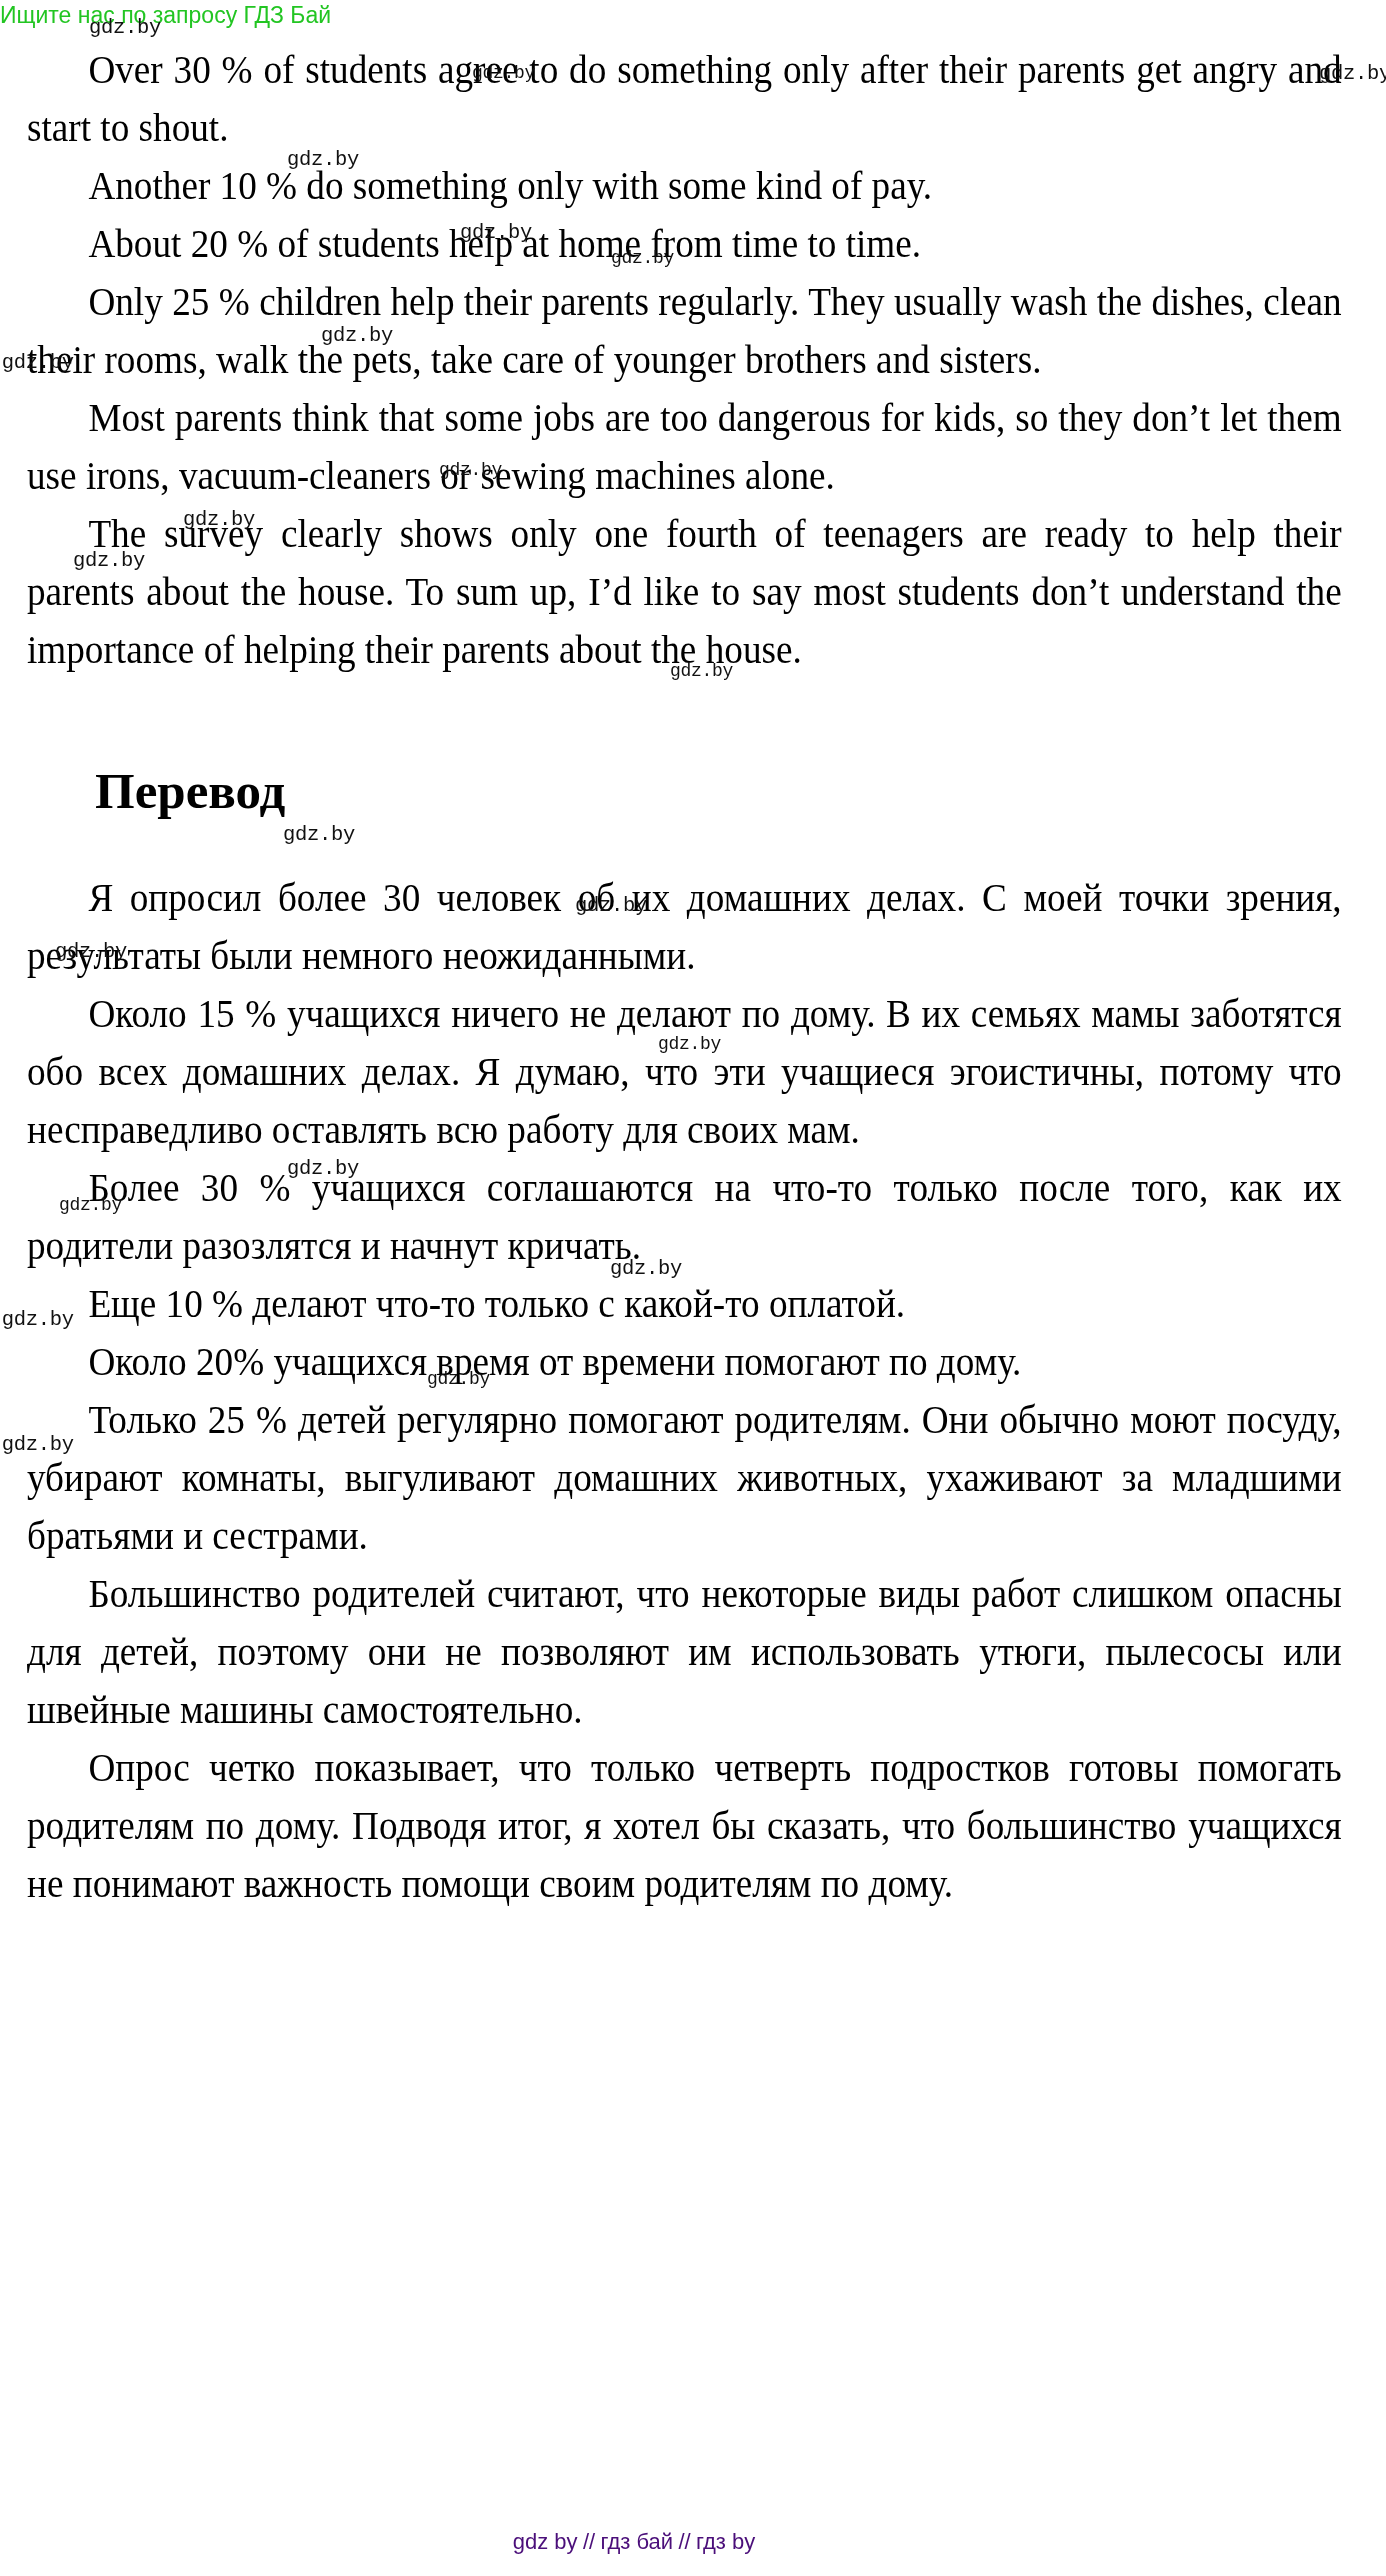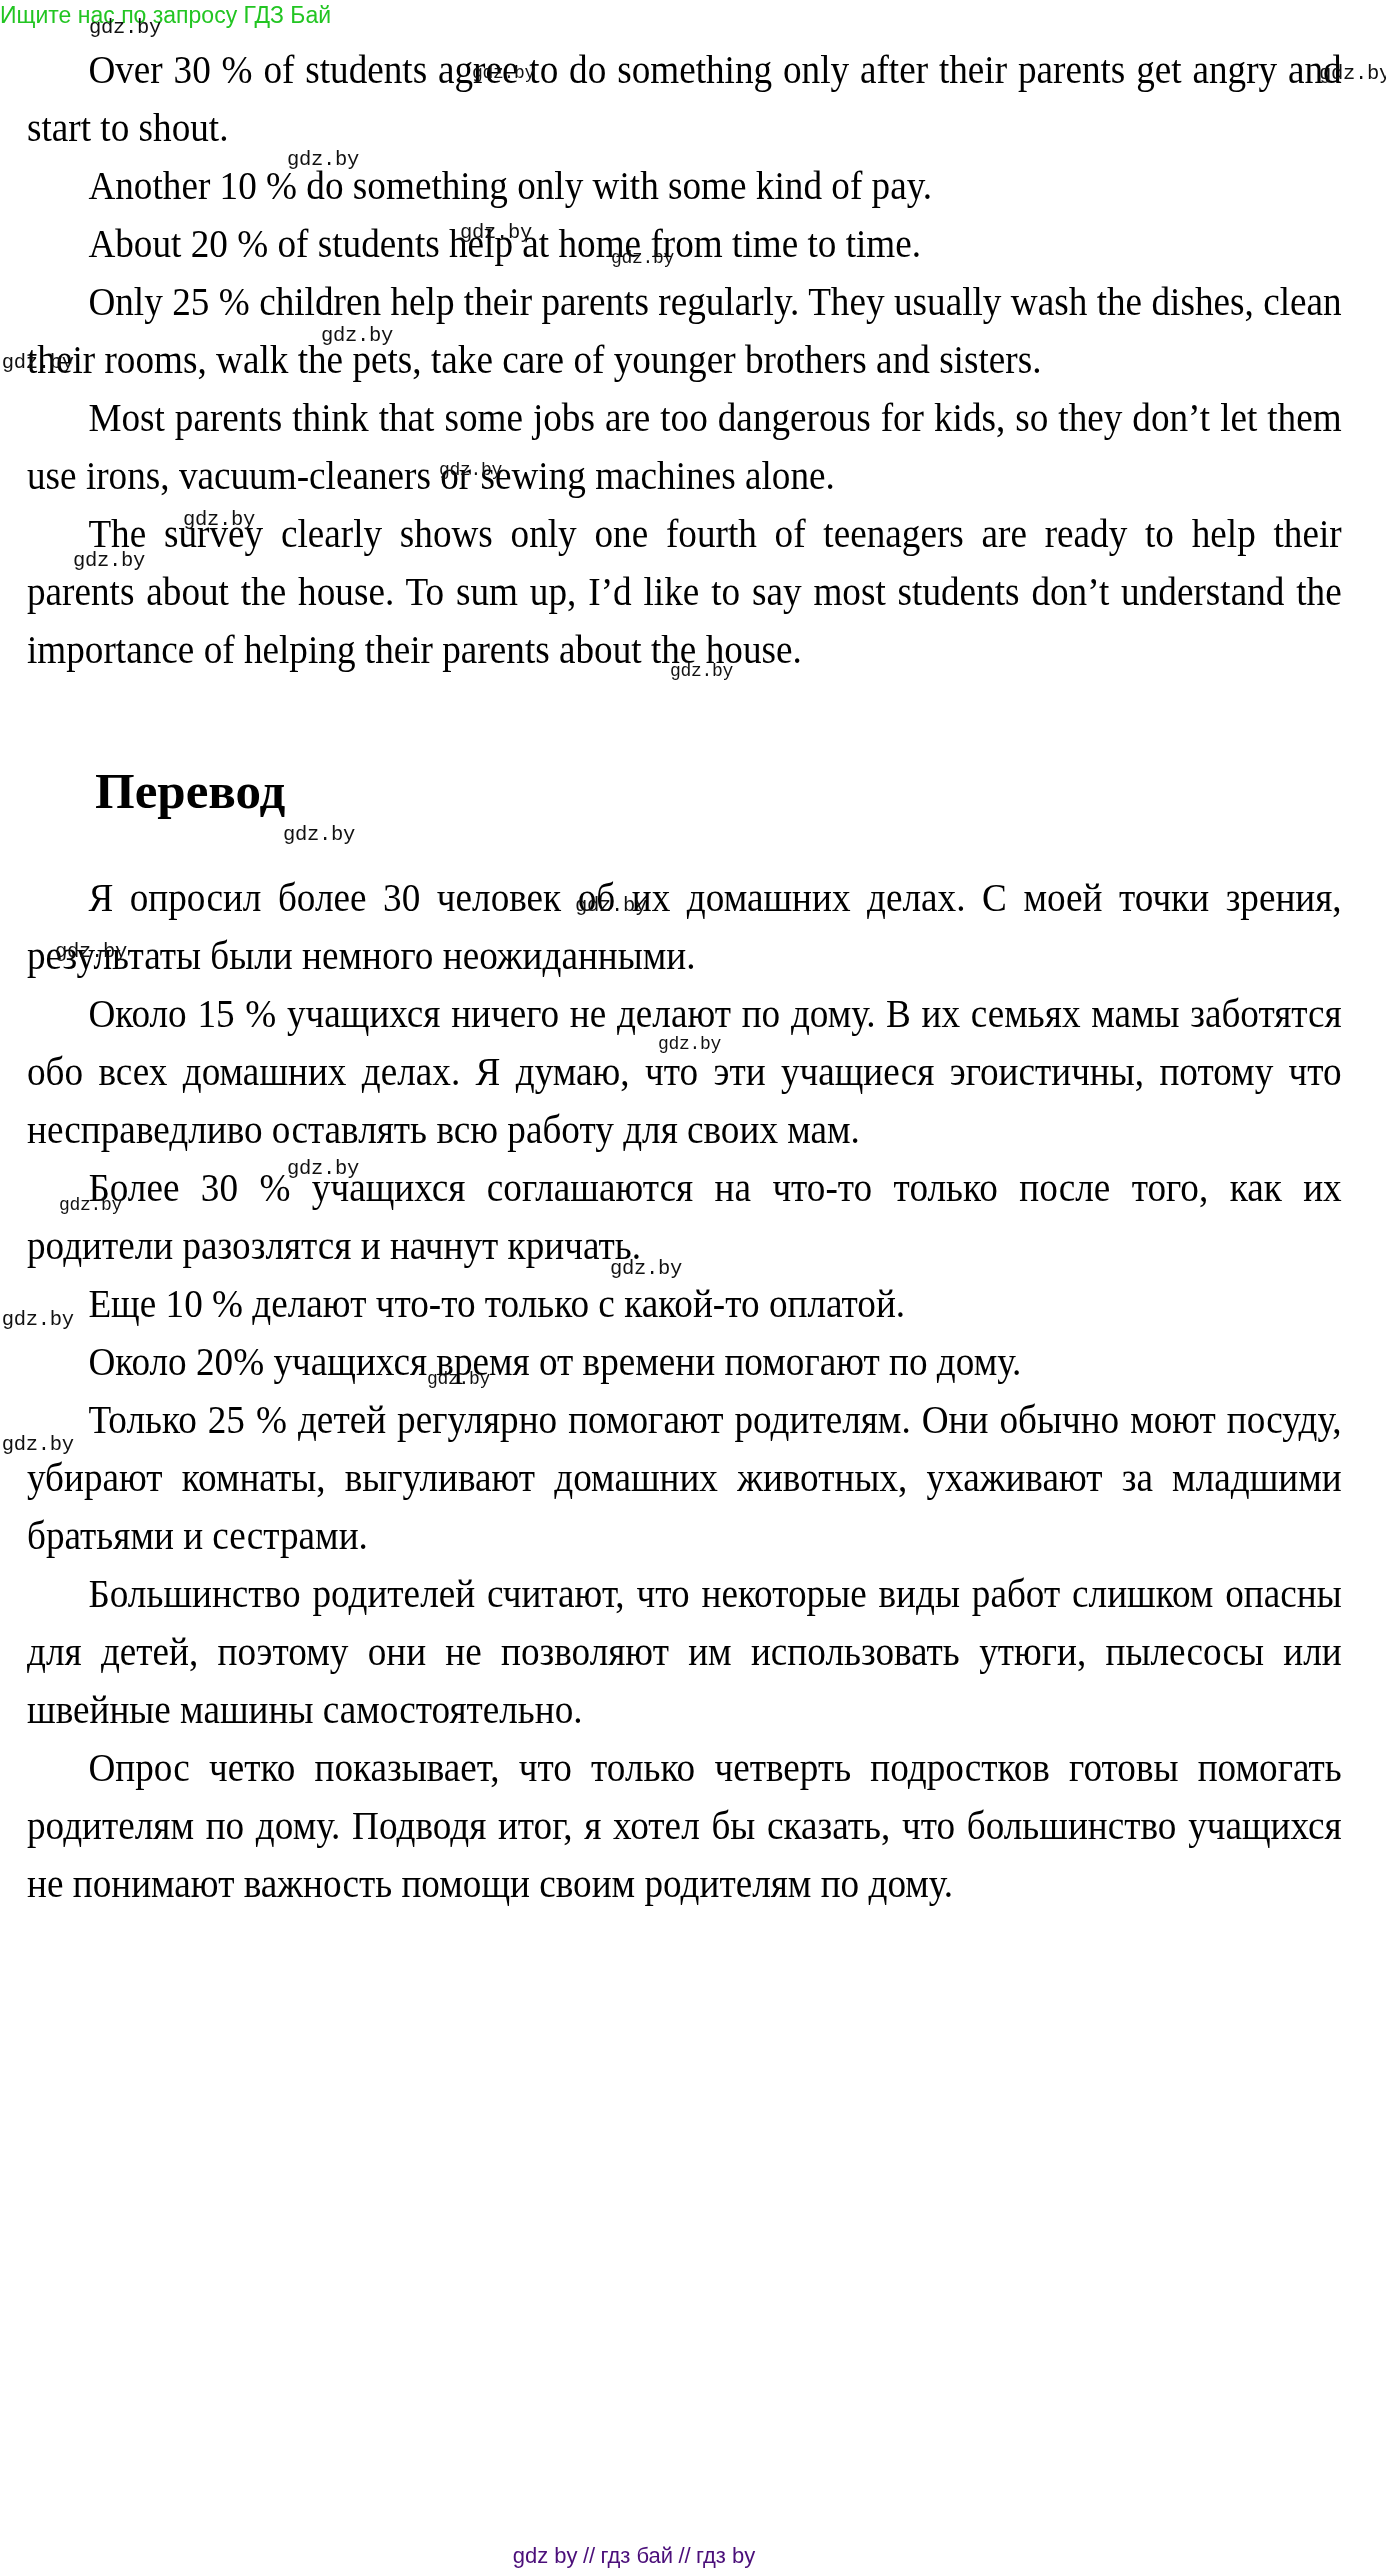--- a/index.html
+++ b/index.html
@@ -82,21 +82,21 @@
     white-space: nowrap;
     pointer-events: none;
     letter-spacing: -0.3px;
   }
   .wm.sm { font-size: 18px; }
 
   
   .footer {
     position: absolute;
     left: 0;
-    bottom: 7px;
+    bottom: 21px;
     width: 1268px;
     text-align: center;
     font-family: "Liberation Sans", "DejaVu Sans", sans-serif;
     font-size: 22px;
     color: #4b0f7a;
     white-space: nowrap;
   }
   .footer .sep { padding: 0 5.3px; }
 </style>
 </head>

